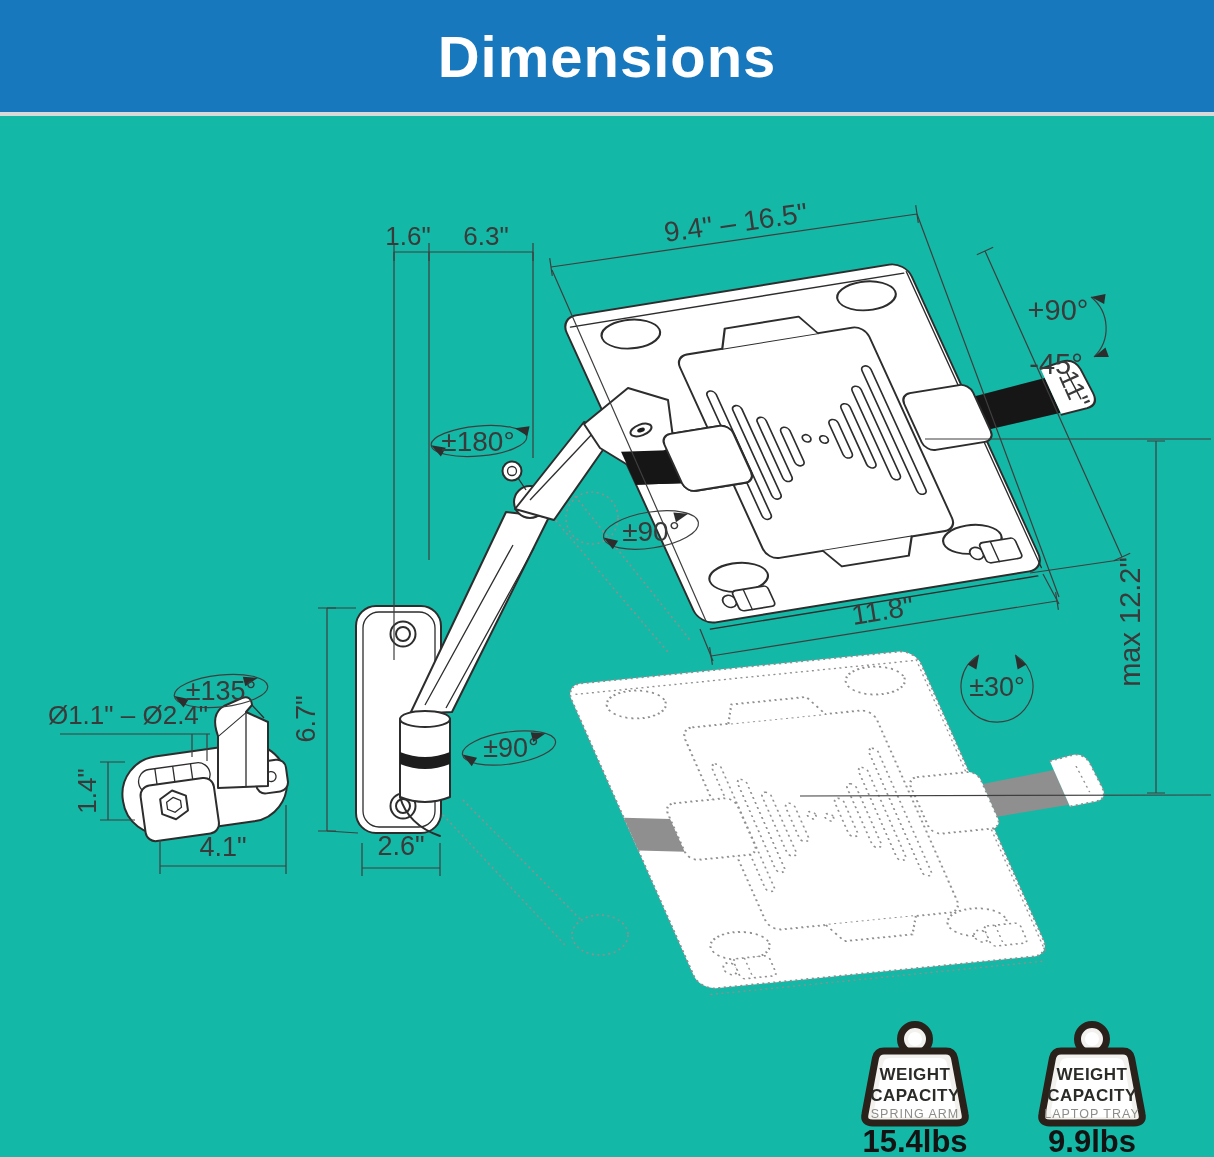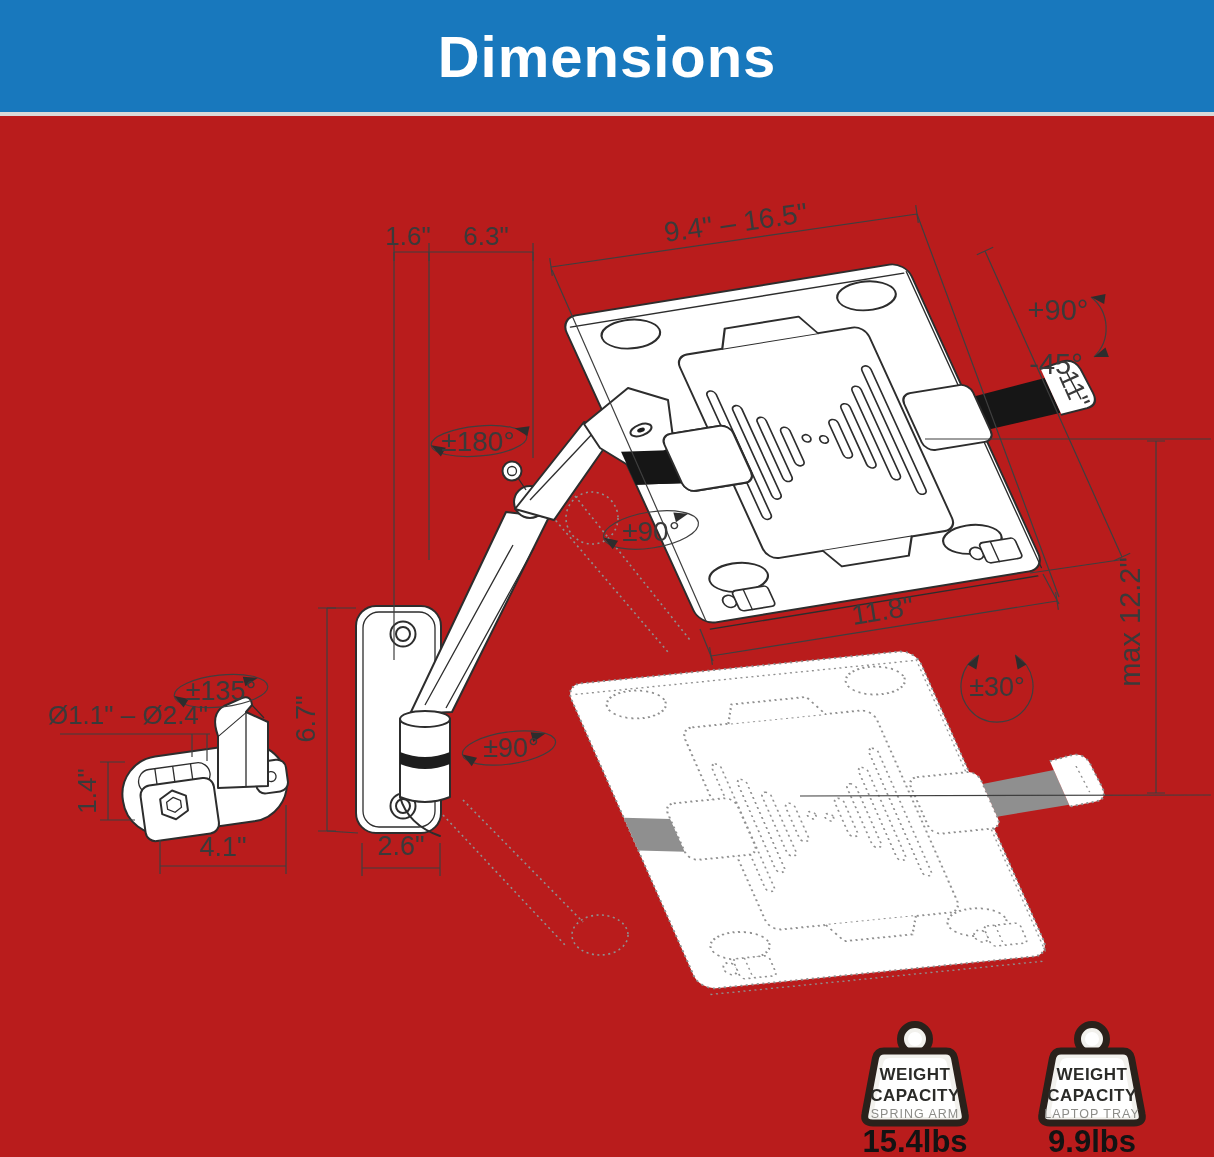--- a/index.html
+++ b/index.html
@@ -1,16 +1,16 @@
 <!DOCTYPE html>
 <html><head>
 <meta charset="utf-8">
 <style>
   html,body{margin:0;padding:0;background:#ffffff;}
-  .page{position:relative;width:1214px;height:1157px;background:#b91c1c;overflow:hidden;
+  .page{position:relative;width:1214px;height:1157px;background:#14b8a6;overflow:hidden;
         font-family:"Liberation Sans", sans-serif;}
   .header{position:absolute;left:0;top:0;width:1214px;height:112px;background:#1878BD;
           border-bottom:4px solid #d9d9d9;display:flex;align-items:center;justify-content:center;}
   .header span{color:#ffffff;font-size:58px;font-weight:bold;letter-spacing:1px;}
   svg{position:absolute;left:0;top:0;}
   
   .ln{stroke:#2d2d2d;stroke-width:2;fill:none;stroke-linejoin:round;stroke-linecap:round;}
   .lnw{stroke:#2d2d2d;stroke-width:2;fill:#ffffff;stroke-linejoin:round;stroke-linecap:round;}
   .thin{stroke:#2d2d2d;stroke-width:1.3;fill:none;}
   .dim{stroke:#3f3f3f;stroke-width:1.2;fill:none;}

